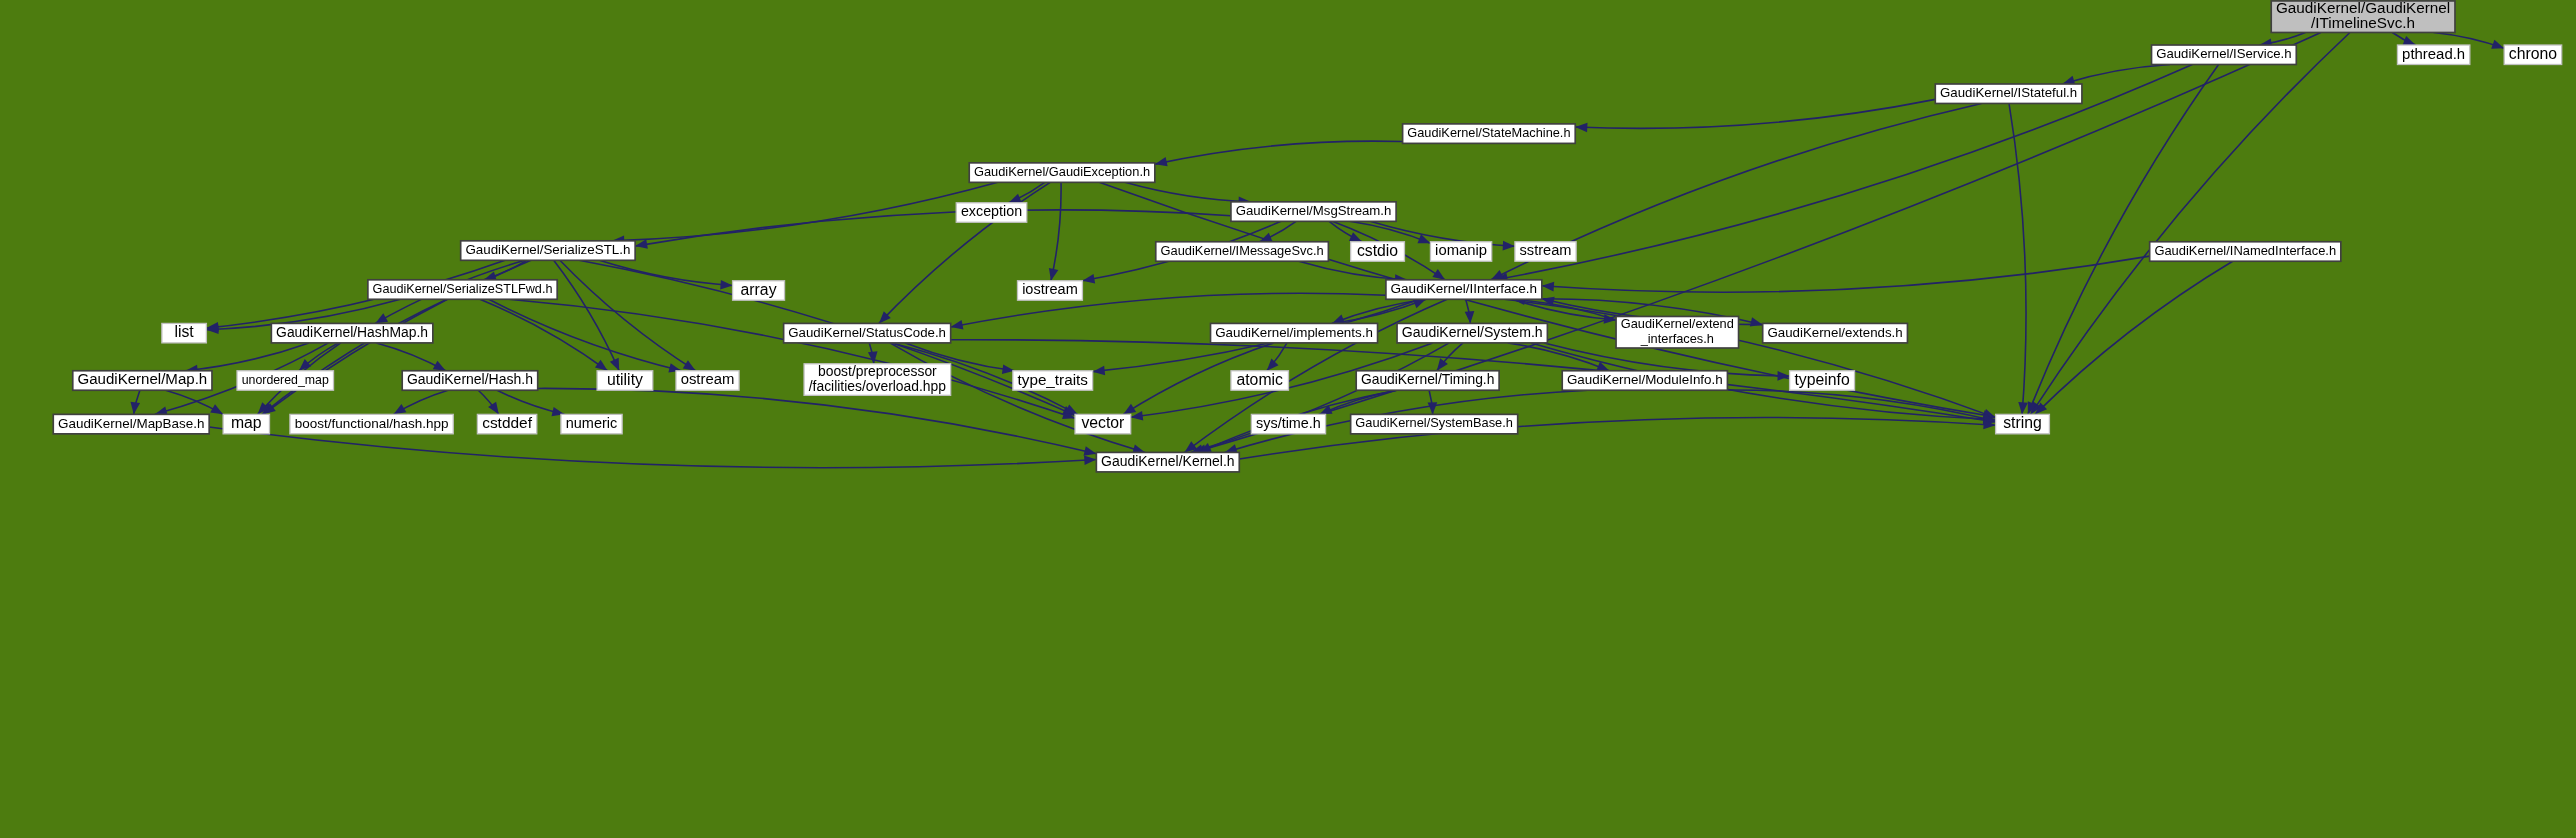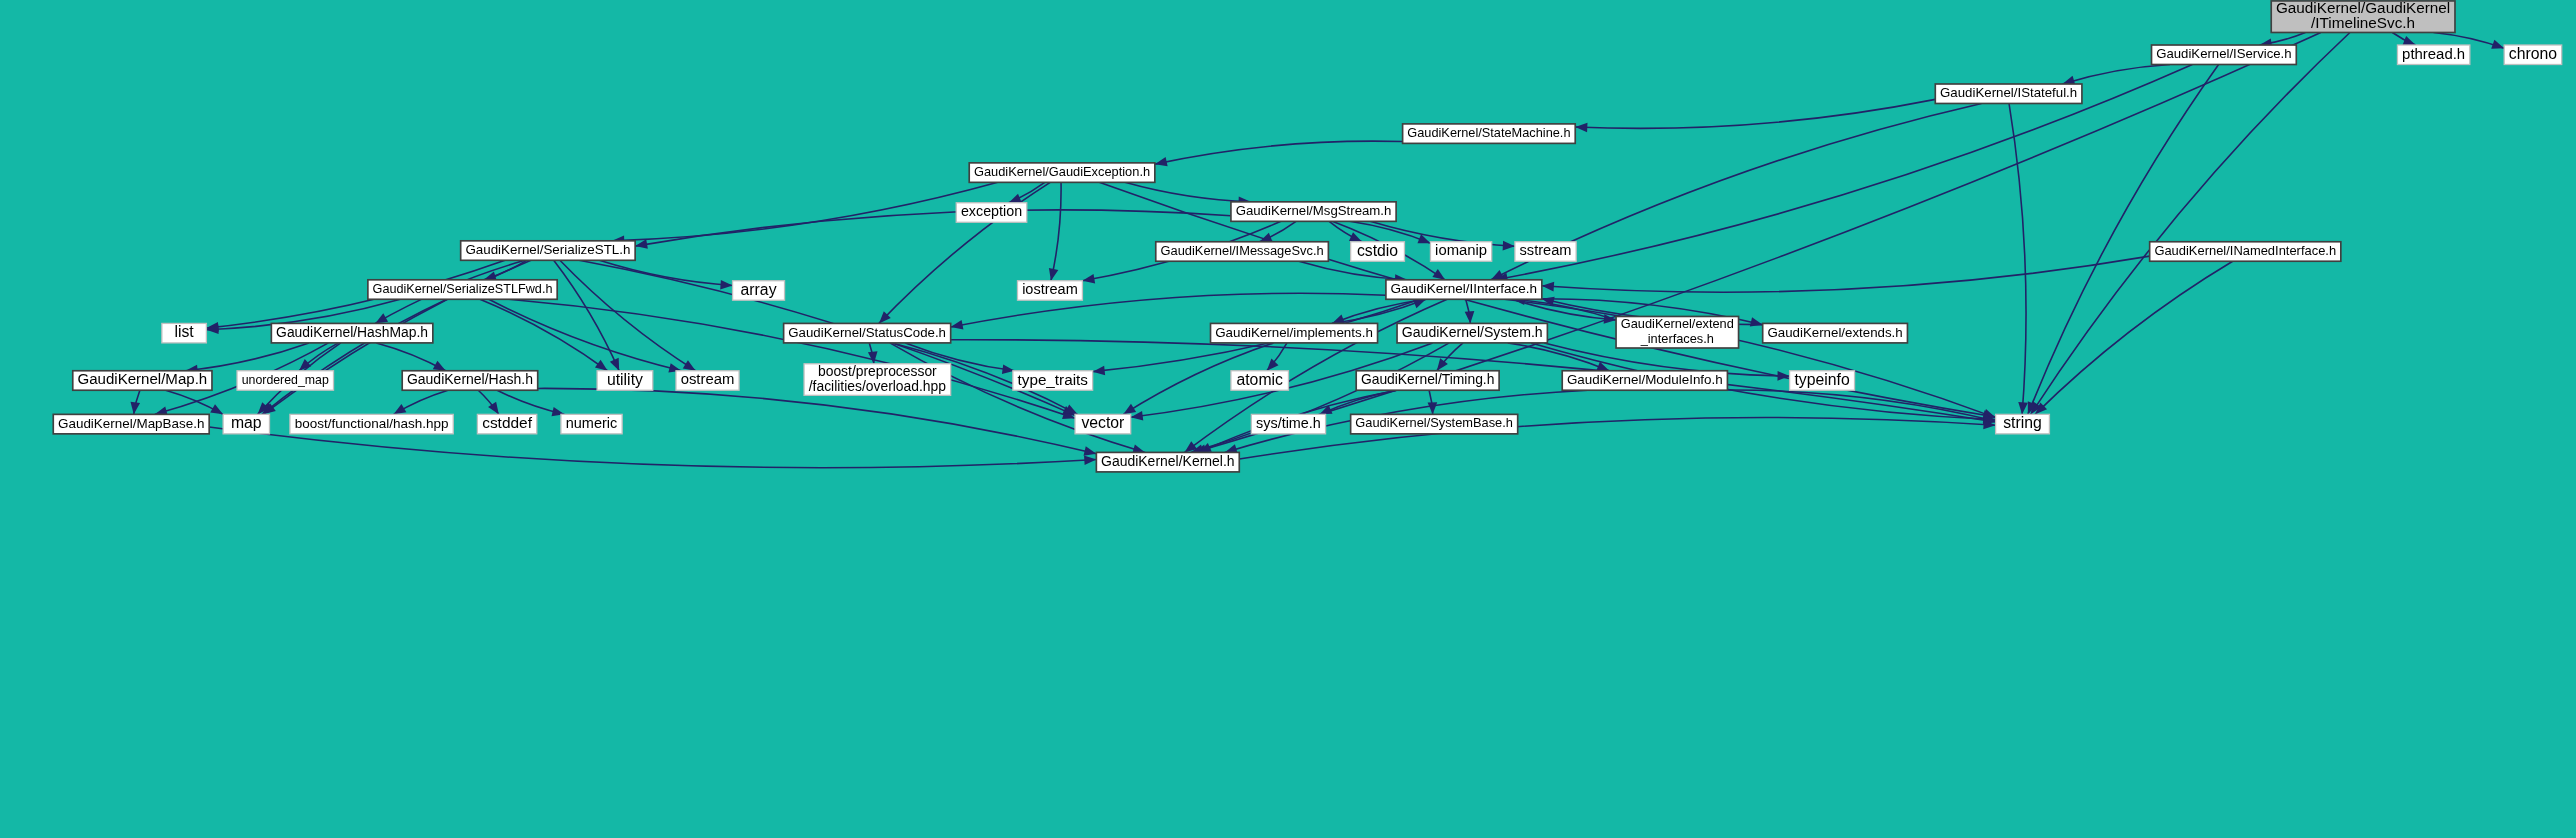--- a/index.html
+++ b/index.html
@@ -1,17 +1,17 @@
 <!DOCTYPE html>
 <html style="font-size:15px"><head>
 <meta charset="utf-8">
 <style>
   html,body{margin:0;padding:0;background:#ffffff;}
   body{font-family:"Liberation Sans", sans-serif;}
-  #graph-root{position:relative;width:2576px;height:838px;background:#14b8a6;overflow:hidden;}
+  #graph-root{position:relative;width:2576px;height:838px;background:#4d7c0f;overflow:hidden;}
   svg{display:block;}
   .node-box{fill:#ffffff;}
   .node-box.plain{stroke:#c0c0c0;stroke-width:1.4;}
   .node-box.header{stroke:#404040;stroke-width:1.8;}
   .node-box.root{fill:#bfbfbf;stroke:#404040;stroke-width:1.8;}
   .node-label{font-family:"Liberation Sans", sans-serif;font-size:17px;fill:#000000;
               text-anchor:middle;dominant-baseline:middle;white-space:pre;}
   .edge{fill:none;stroke:#222267;stroke-width:1.7;}
   .arrow-head{fill:#222267;stroke:none;}
 </style>

